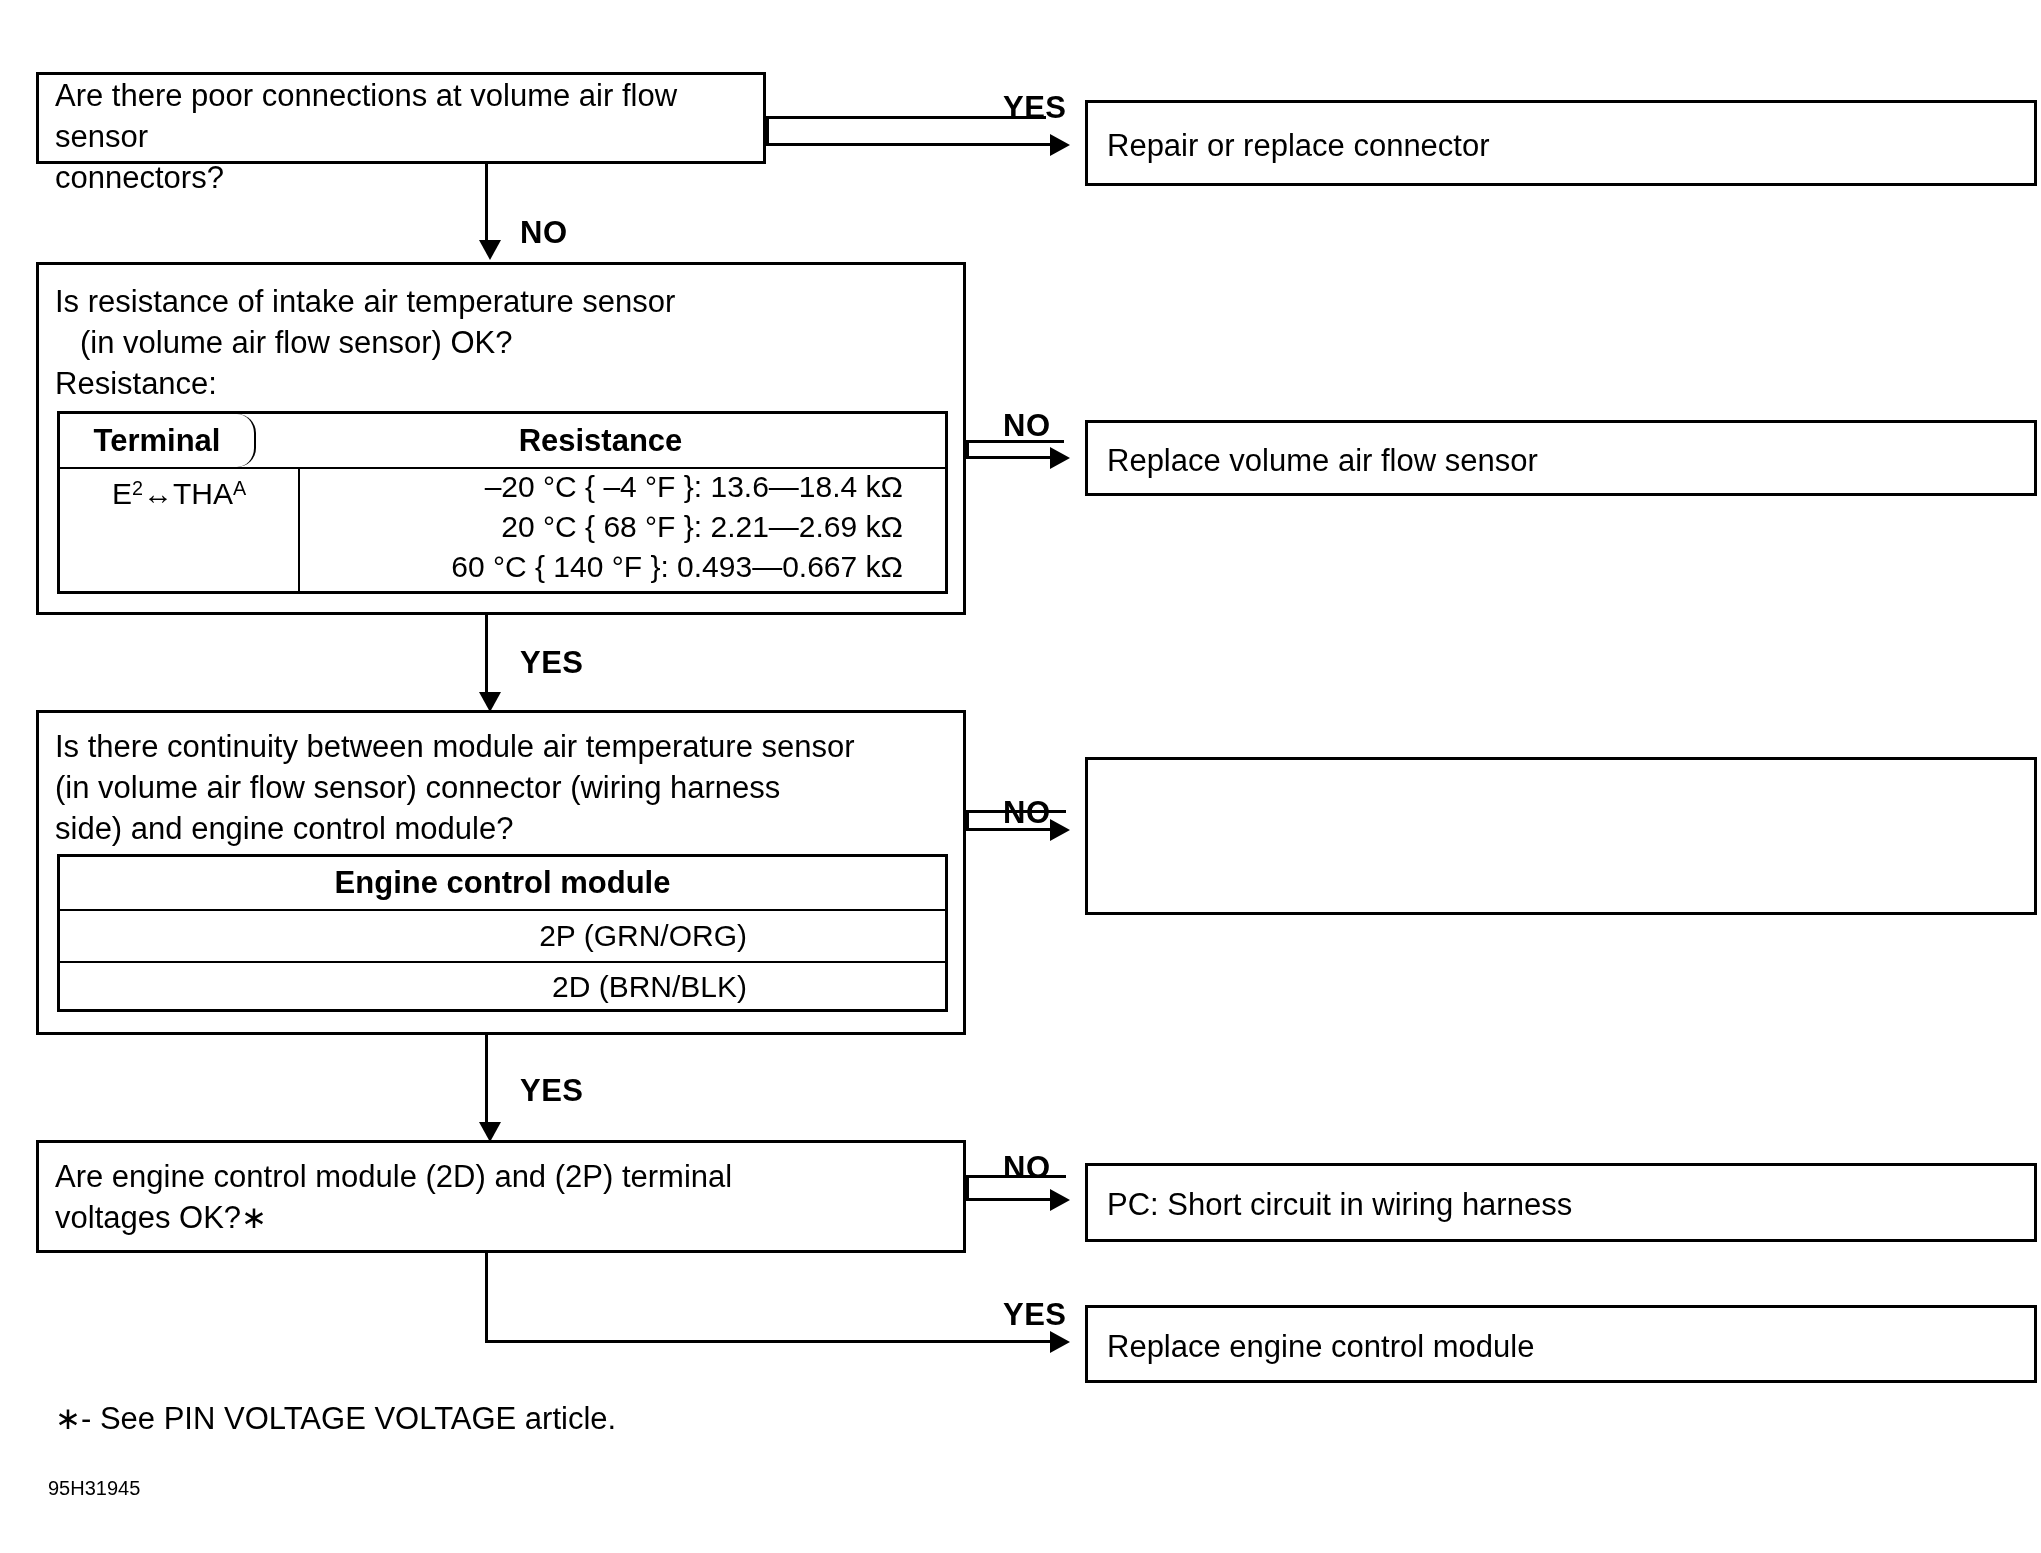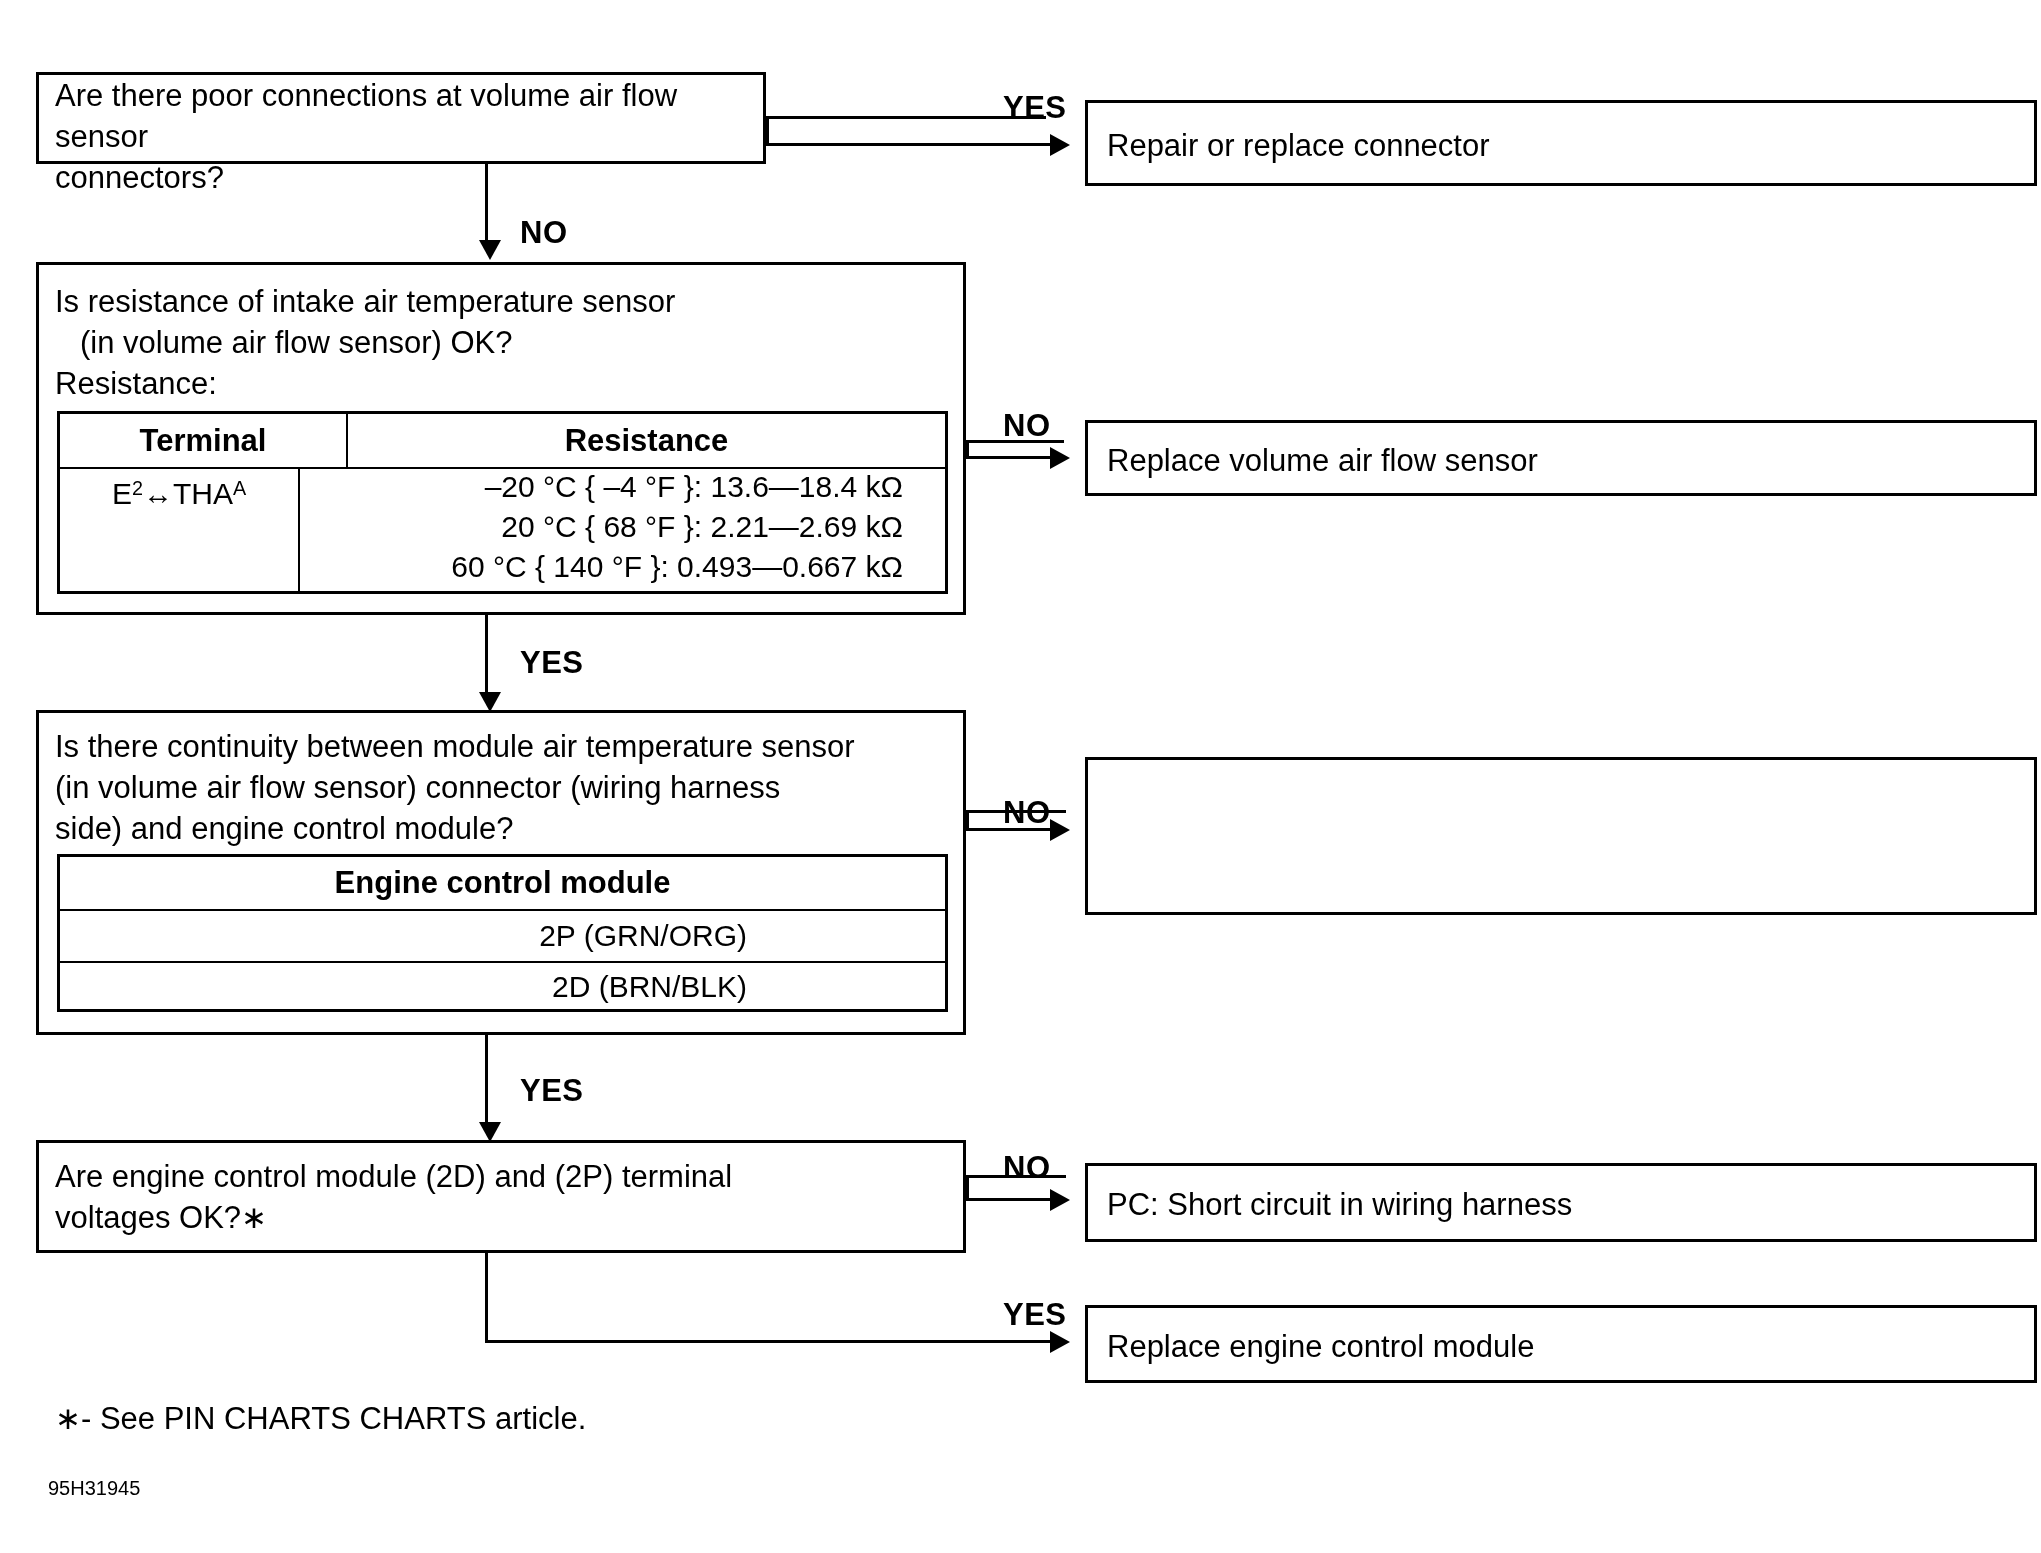--- a/index.html
+++ b/index.html
@@ -134,21 +134,21 @@
   <div class="arrow-down" style="left:479px; top:240px;"></div>
   <div class="branch-label" style="left:520px; top:215px;">NO</div>
 
   <div class="box" style="left:36px; top:262px; width:930px; height:353px;"></div>
   <div class="boxtext" style="left:55px; top:282px; width:880px;">Is resistance of intake air temperature sensor</div>
   <div class="boxtext" style="left:55px; top:323px; width:880px;margin-left:25px;">(in volume air flow sensor) OK?</div>
   <div class="boxtext" style="left:55px; top:364px; width:880px;">Resistance:</div>
 
   <div class="itable" style="left:57px; top:411px; width:891px; height:183px;">
     <div class="trow brdr-b" style="height:55px;">
-      <div class="cell bold brdr-r" style="width:288px;">Terminal</div>
+      <div class="cell bold brdr-r" style="width:196px;border-radius:19px;">Terminal</div>
       <div class="cell bold" style="flex:1;">Resistance</div>
     </div>
     <div class="trow" style="height:122px;">
       <div class="cell brdr-r" style="width:240px; align-items:flex-start; padding-top:8px;">
         <span>E</span>
           <sub>2</sub>
           <span>↔THA</span>
           <sub>A</sub>
       </div>
       <div class="cell" style="flex:1; align-items:flex-end; padding-top:6px;padding-left:16px;">
@@ -217,16 +217,16 @@
   <div class="boxtext" style="left:1107px; top:1185px; width:910px;">PC: Short circuit in wiring harness</div>
 
   <div class="line-v" style="left:485px; top:1253px; height:90px;"></div>
   <div class="line-h" style="left:485px; top:1340px; width:570px;"></div>
   <div class="arrow-right" style="left:1050px; top:1331px;"></div>
   <div class="branch-label" style="left:1003px; top:1297px;">YES</div>
 
   <div class="box" style="left:1085px; top:1305px; width:952px; height:78px;"></div>
   <div class="boxtext" style="left:1107px; top:1327px; width:910px;">Replace engine control module</div>
 
-  <div class="footnote" style="left:55px; top:1400px;">∗- See PIN CHARTS CHARTS article.</div>
+  <div class="footnote" style="left:55px; top:1400px;">∗- See PIN VOLTAGE VOLTAGE article.</div>
   <div class="idcode" style="left:48px; top:1477px;">95H31945</div>
 
 </div>
 
 </body></html>

